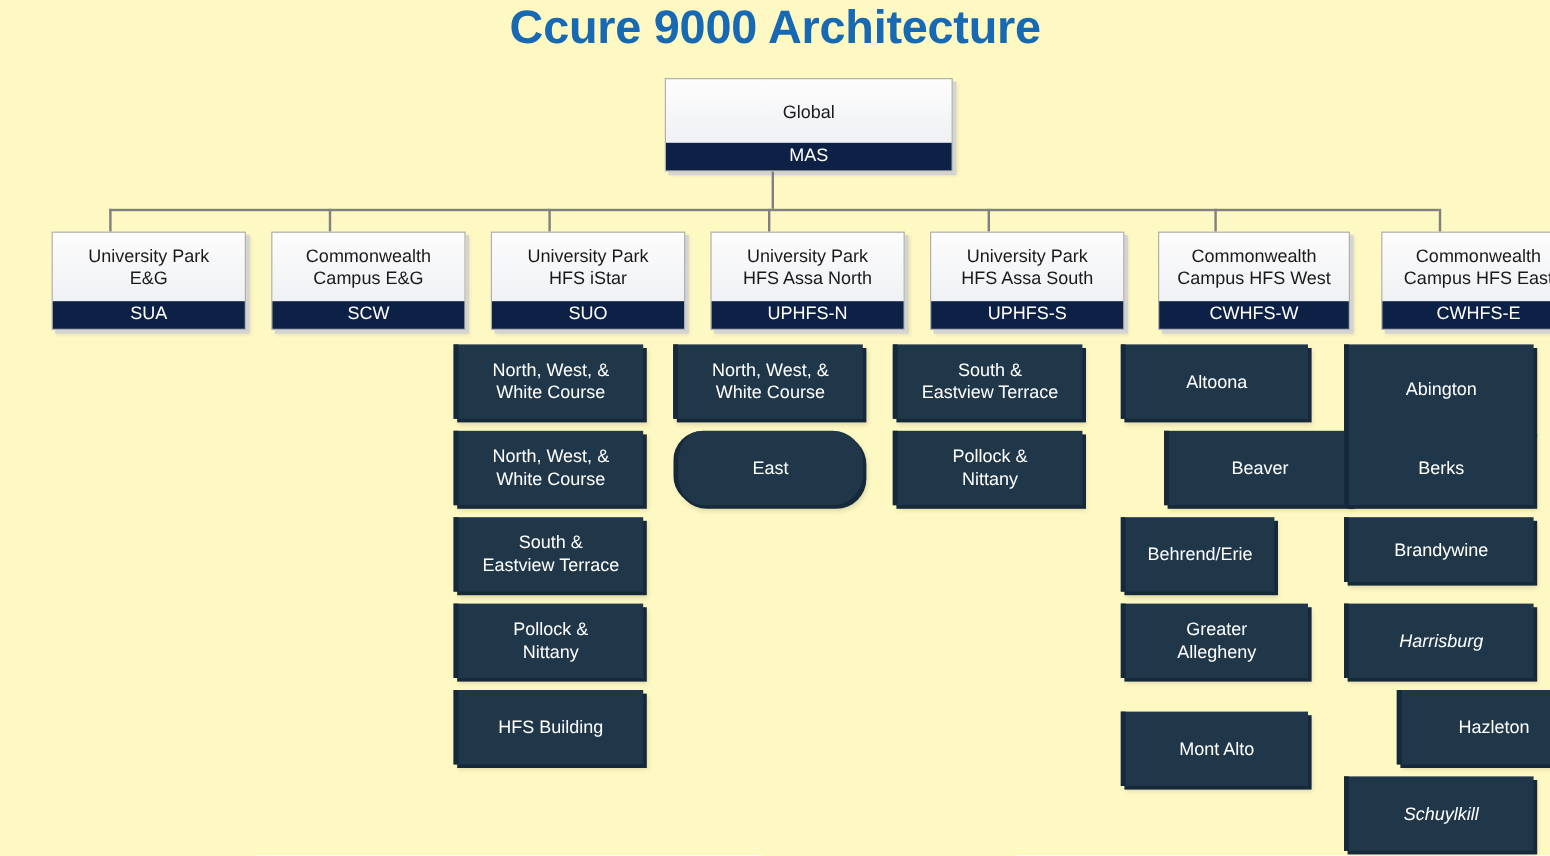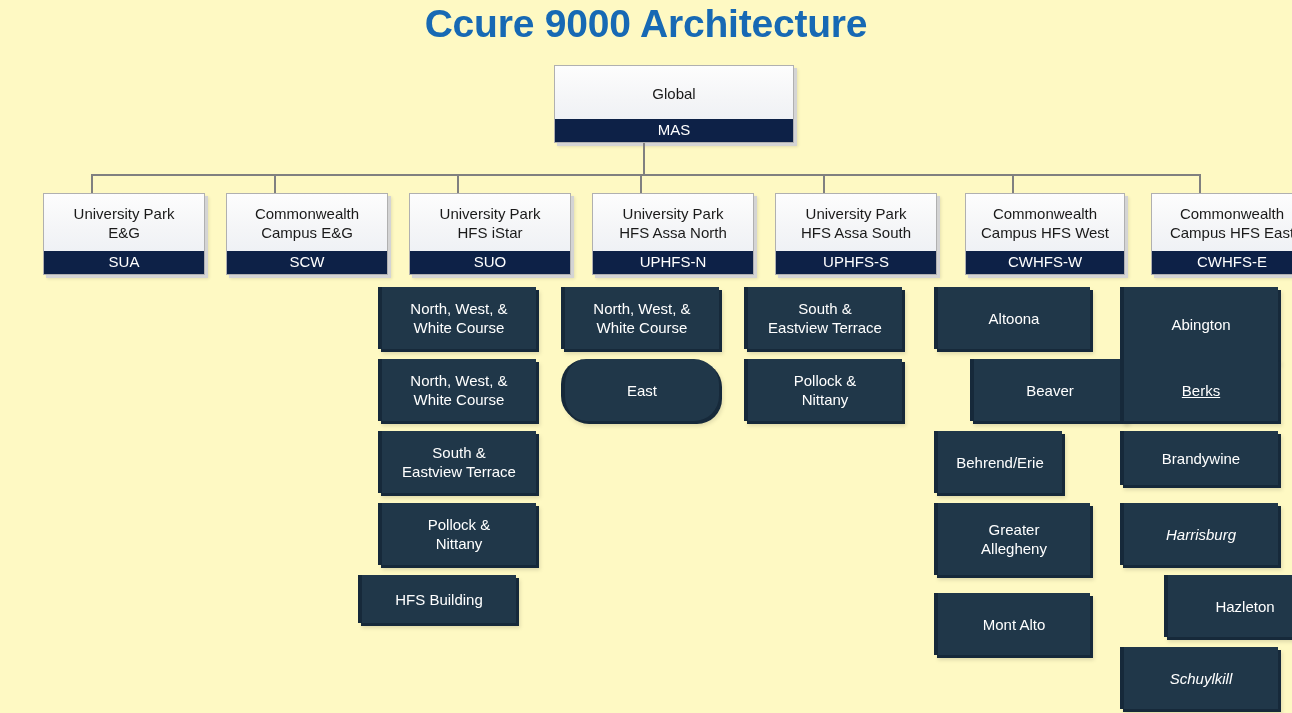--- a/index.html
+++ b/index.html
@@ -132,21 +132,21 @@
         <div class="nl-code">SUO</div>
       </div>
       <div class="node-dark" style="left: 378px; top: 287px; width: 158px; height: 62px;">North, West, &amp;
 White Course</div>
       <div class="node-dark" style="left: 378px; top: 359px; width: 158px; height: 62px;">North, West, &amp;
 White Course</div>
       <div class="node-dark" style="left: 378px; top: 431px; width: 158px; height: 62px;">South &amp;
 Eastview Terrace</div>
       <div class="node-dark" style="left: 378px; top: 503px; width: 158px; height: 62px;">Pollock &amp;
 Nittany</div>
-      <div class="node-dark" style="left: 358px; top: 575px; width: 158px; height: 48px;">HFS Building</div>
+      <div class="node-dark" style="left: 378px; top: 575px; width: 158px; height: 62px;">HFS Building</div>
       <div class="node-light" style="left: 559px; top: 193px; width: 162px; height: 82px;">
         <div class="nl-title">University Park
 HFS Assa North</div>
         <div class="nl-code">UPHFS-N</div>
       </div>
       <div class="node-dark" style="left: 561px; top: 287px; width: 158px; height: 62px;">North, West, &amp;
 White Course</div>
       <div class="node-dark" style="left: 561px; top: 359px; width: 158px; height: 62px; border-radius: 25px;">East</div>
       <div class="node-light" style="left: 742px; top: 193px; width: 162px; height: 82px;">
         <div class="nl-title">University Park
@@ -158,29 +158,29 @@
       <div class="node-dark" style="left: 744px; top: 359px; width: 158px; height: 62px;">Pollock &amp;
 Nittany</div>
       <div class="node-light" style="left: 932px; top: 193px; width: 160px; height: 82px;">
         <div class="nl-title">Commonwealth
 Campus HFS West</div>
         <div class="nl-code">CWHFS-W</div>
       </div>
       <div class="node-dark" style="left: 934px; top: 287px; width: 156px; height: 62px;">Altoona</div>
       <div class="node-dark" style="left: 934px; top: 359px; width: 156px; height: 62px; margin-left: 36px;">Beaver</div>
       <div class="node-dark" style="left: 934px; top: 431px; width: 128px; height: 62px;">Behrend/Erie</div>
-      <div class="node-dark" style="left: 934px; top: 503px; width: 156px; height: 72px;">Greater
+      <div class="node-dark" style="left: 934px; top: 503px; width: 156px; height: 62px;">Greater
 Allegheny</div>
       <div class="node-dark" style="left: 934px; top: 593px; width: 156px; height: 62px;">Mont Alto</div>
       <div class="node-light" style="left: 1118px; top: 193px; width: 162px; height: 82px;">
         <div class="nl-title">Commonwealth
 Campus HFS East</div>
         <div class="nl-code">CWHFS-E</div>
       </div>
       <div class="node-dark" style="left: 1120px; top: 287px; width: 158px; height: 74px;">Abington</div>
-      <div class="node-dark" style="left: 1120px; top: 359px; width: 158px; height: 62px; text-decoration: underline;">Berks</div>
+      <div class="node-dark" style="left: 1120px; top: 359px; width: 158px; height: 62px;">Berks</div>
       <div class="node-dark" style="left: 1120px; top: 431px; width: 158px; height: 54px;">Brandywine</div>
       <div class="node-dark" style="left: 1120px; top: 503px; width: 158px; height: 62px; font-style: italic;">Harrisburg</div>
       <div class="node-dark" style="left: 1164px; top: 575px; width: 158px; height: 62px;">Hazleton</div>
       <div class="node-dark" style="left: 1120px; top: 647px; width: 158px; height: 62px; font-style: italic;">Schuylkill</div>
     </div>
 
 </div>
 
 </body></html>

